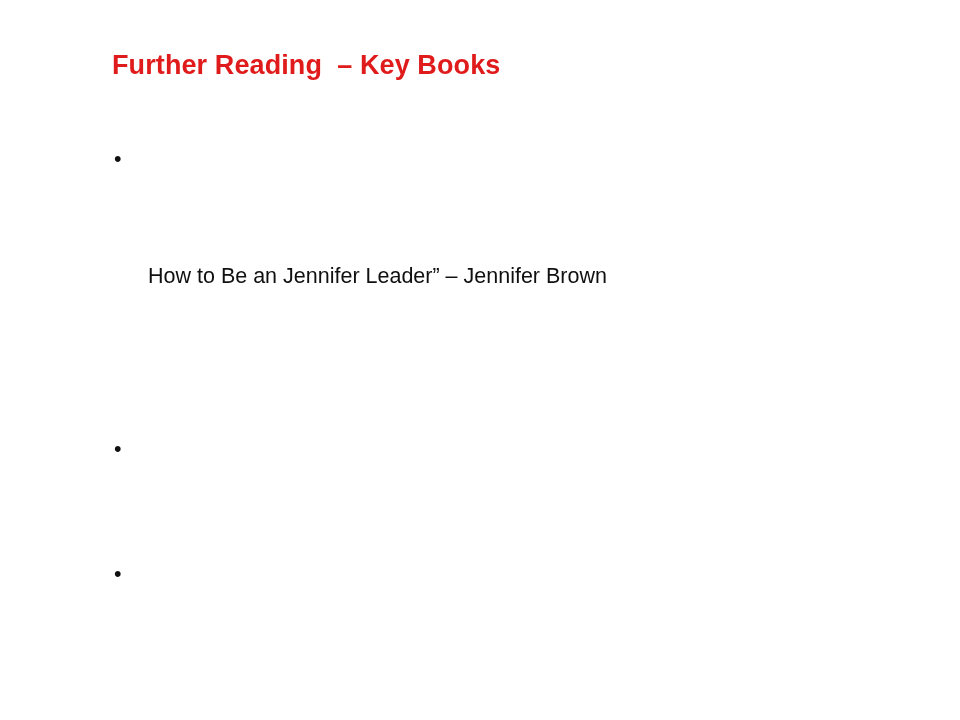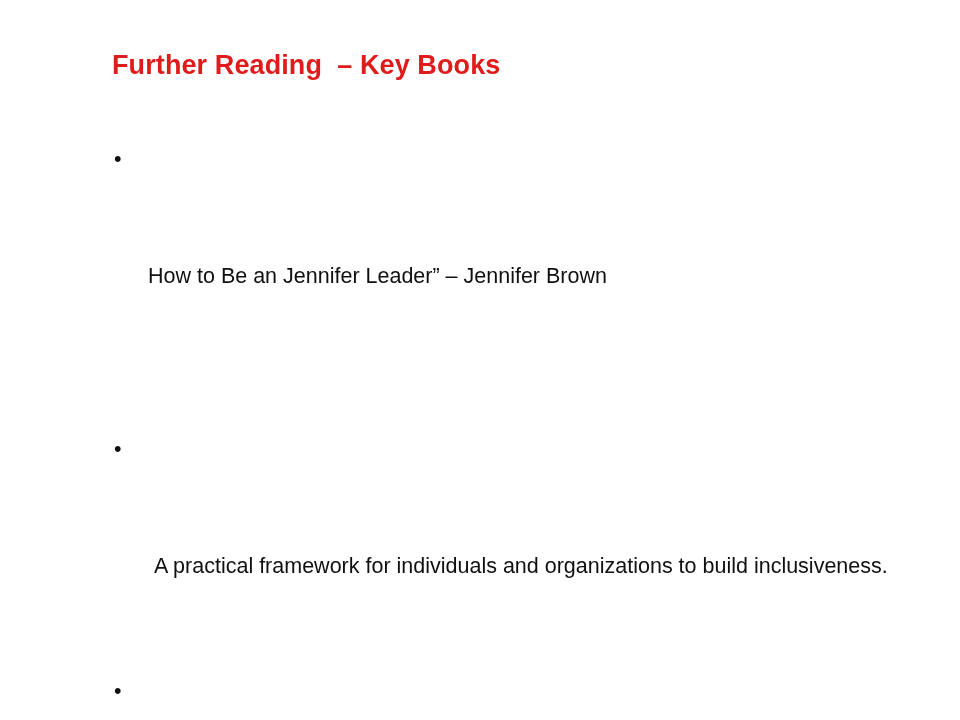--- a/index.html
+++ b/index.html
@@ -82,21 +82,20 @@
 
     <li class="bullet-row">
       <span class="marker">•</span>
       <span class="bullet-text">How to Be an Jennifer Leader” – Jennifer Brown</span>
     </li>
 
     <li class="gap-lg" aria-hidden="true"></li>
 
     <li class="bullet-row">
       <span class="marker">•</span>
-      <span class="bullet-text"> A practical framework for individuals and organizations to build inclusiveness.</span>
     </li>
 
     <li class="gap-sm" aria-hidden="true"></li>
 
     <li class="bullet-row">
       <span class="marker">•</span>
       
     </li>
 
   </ul>

